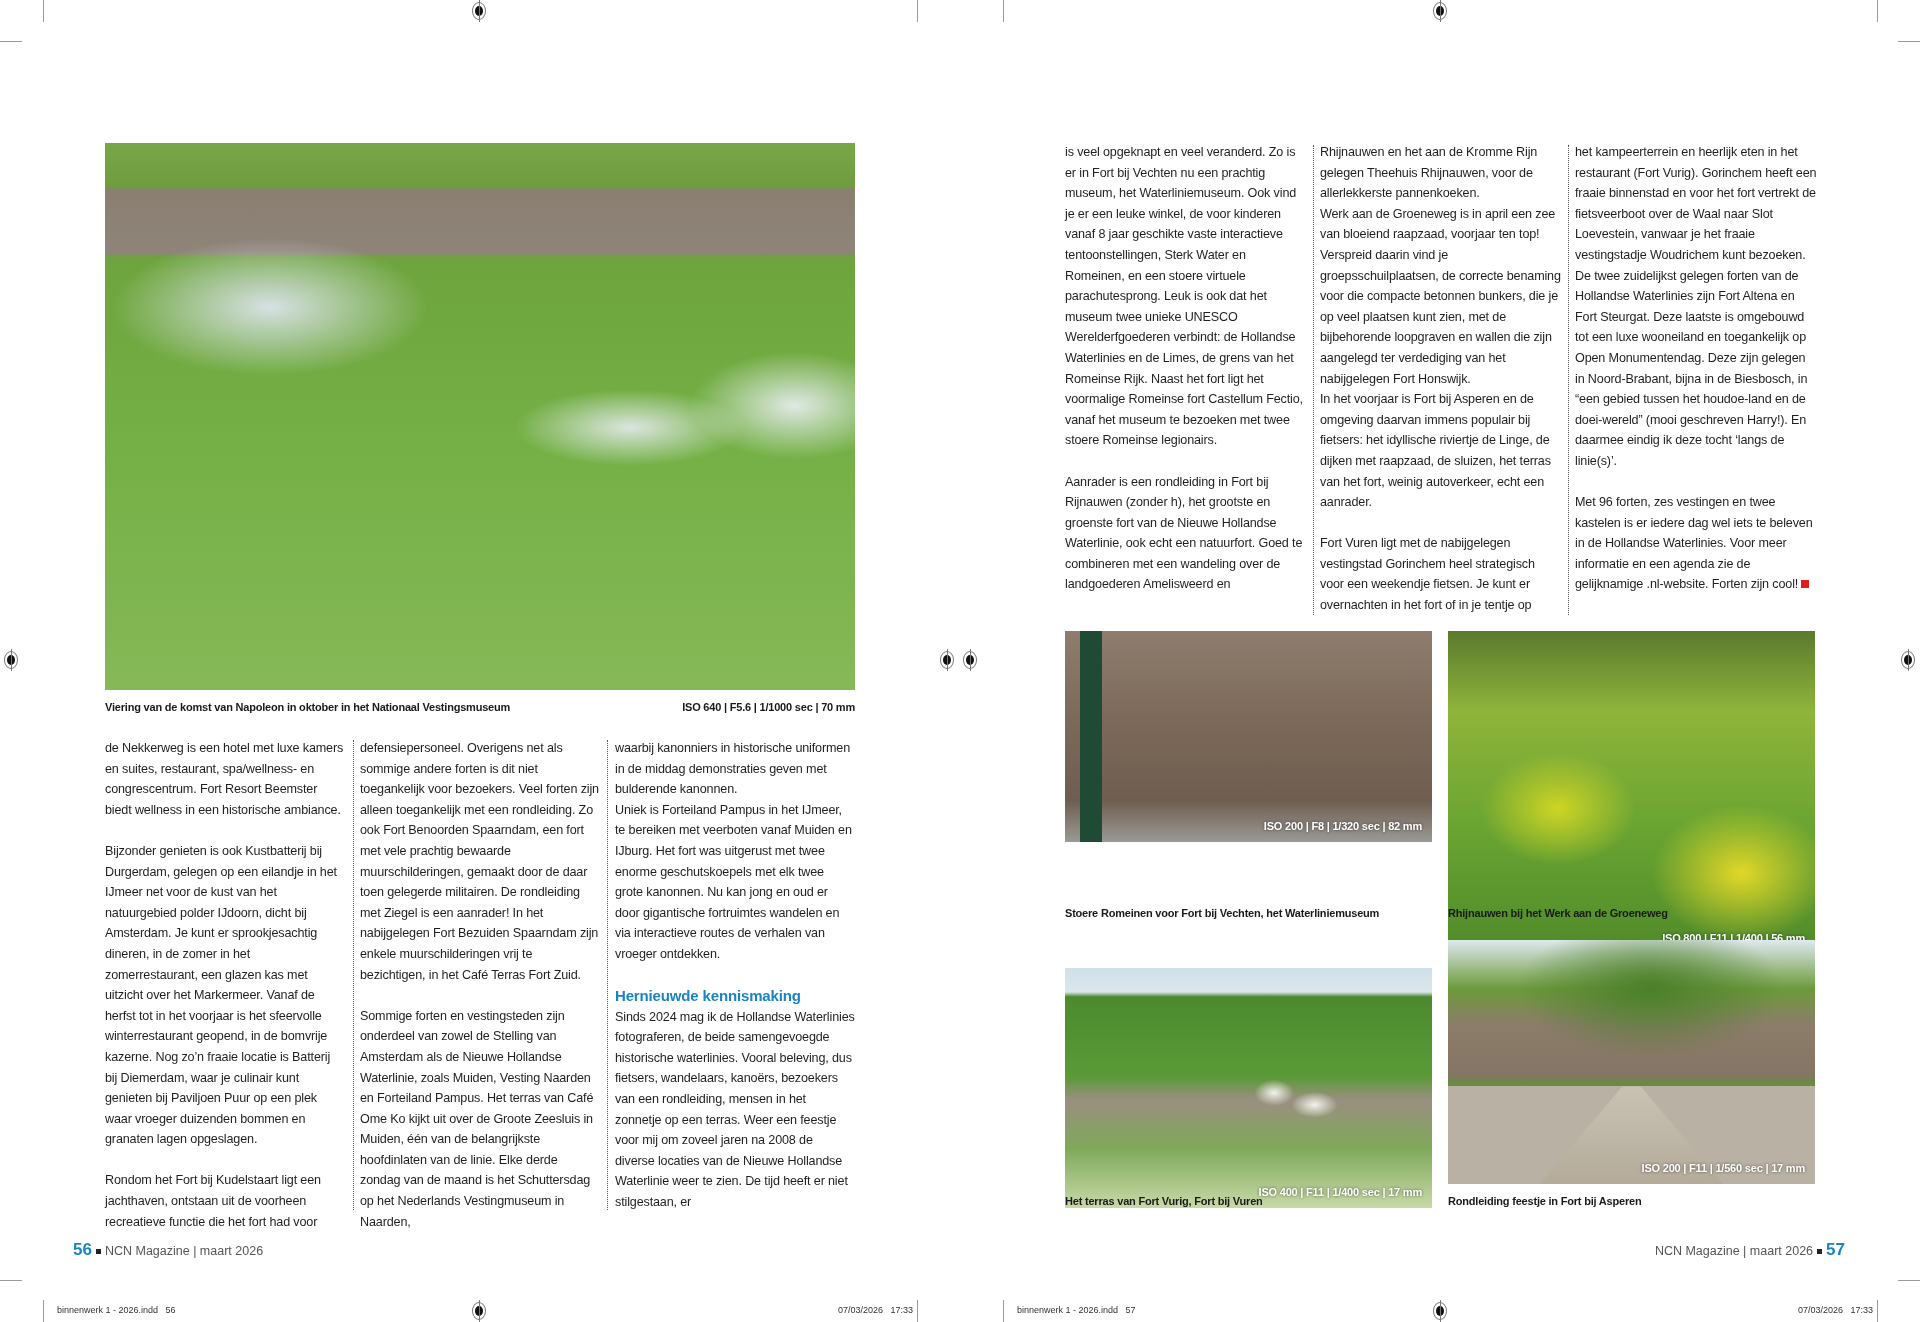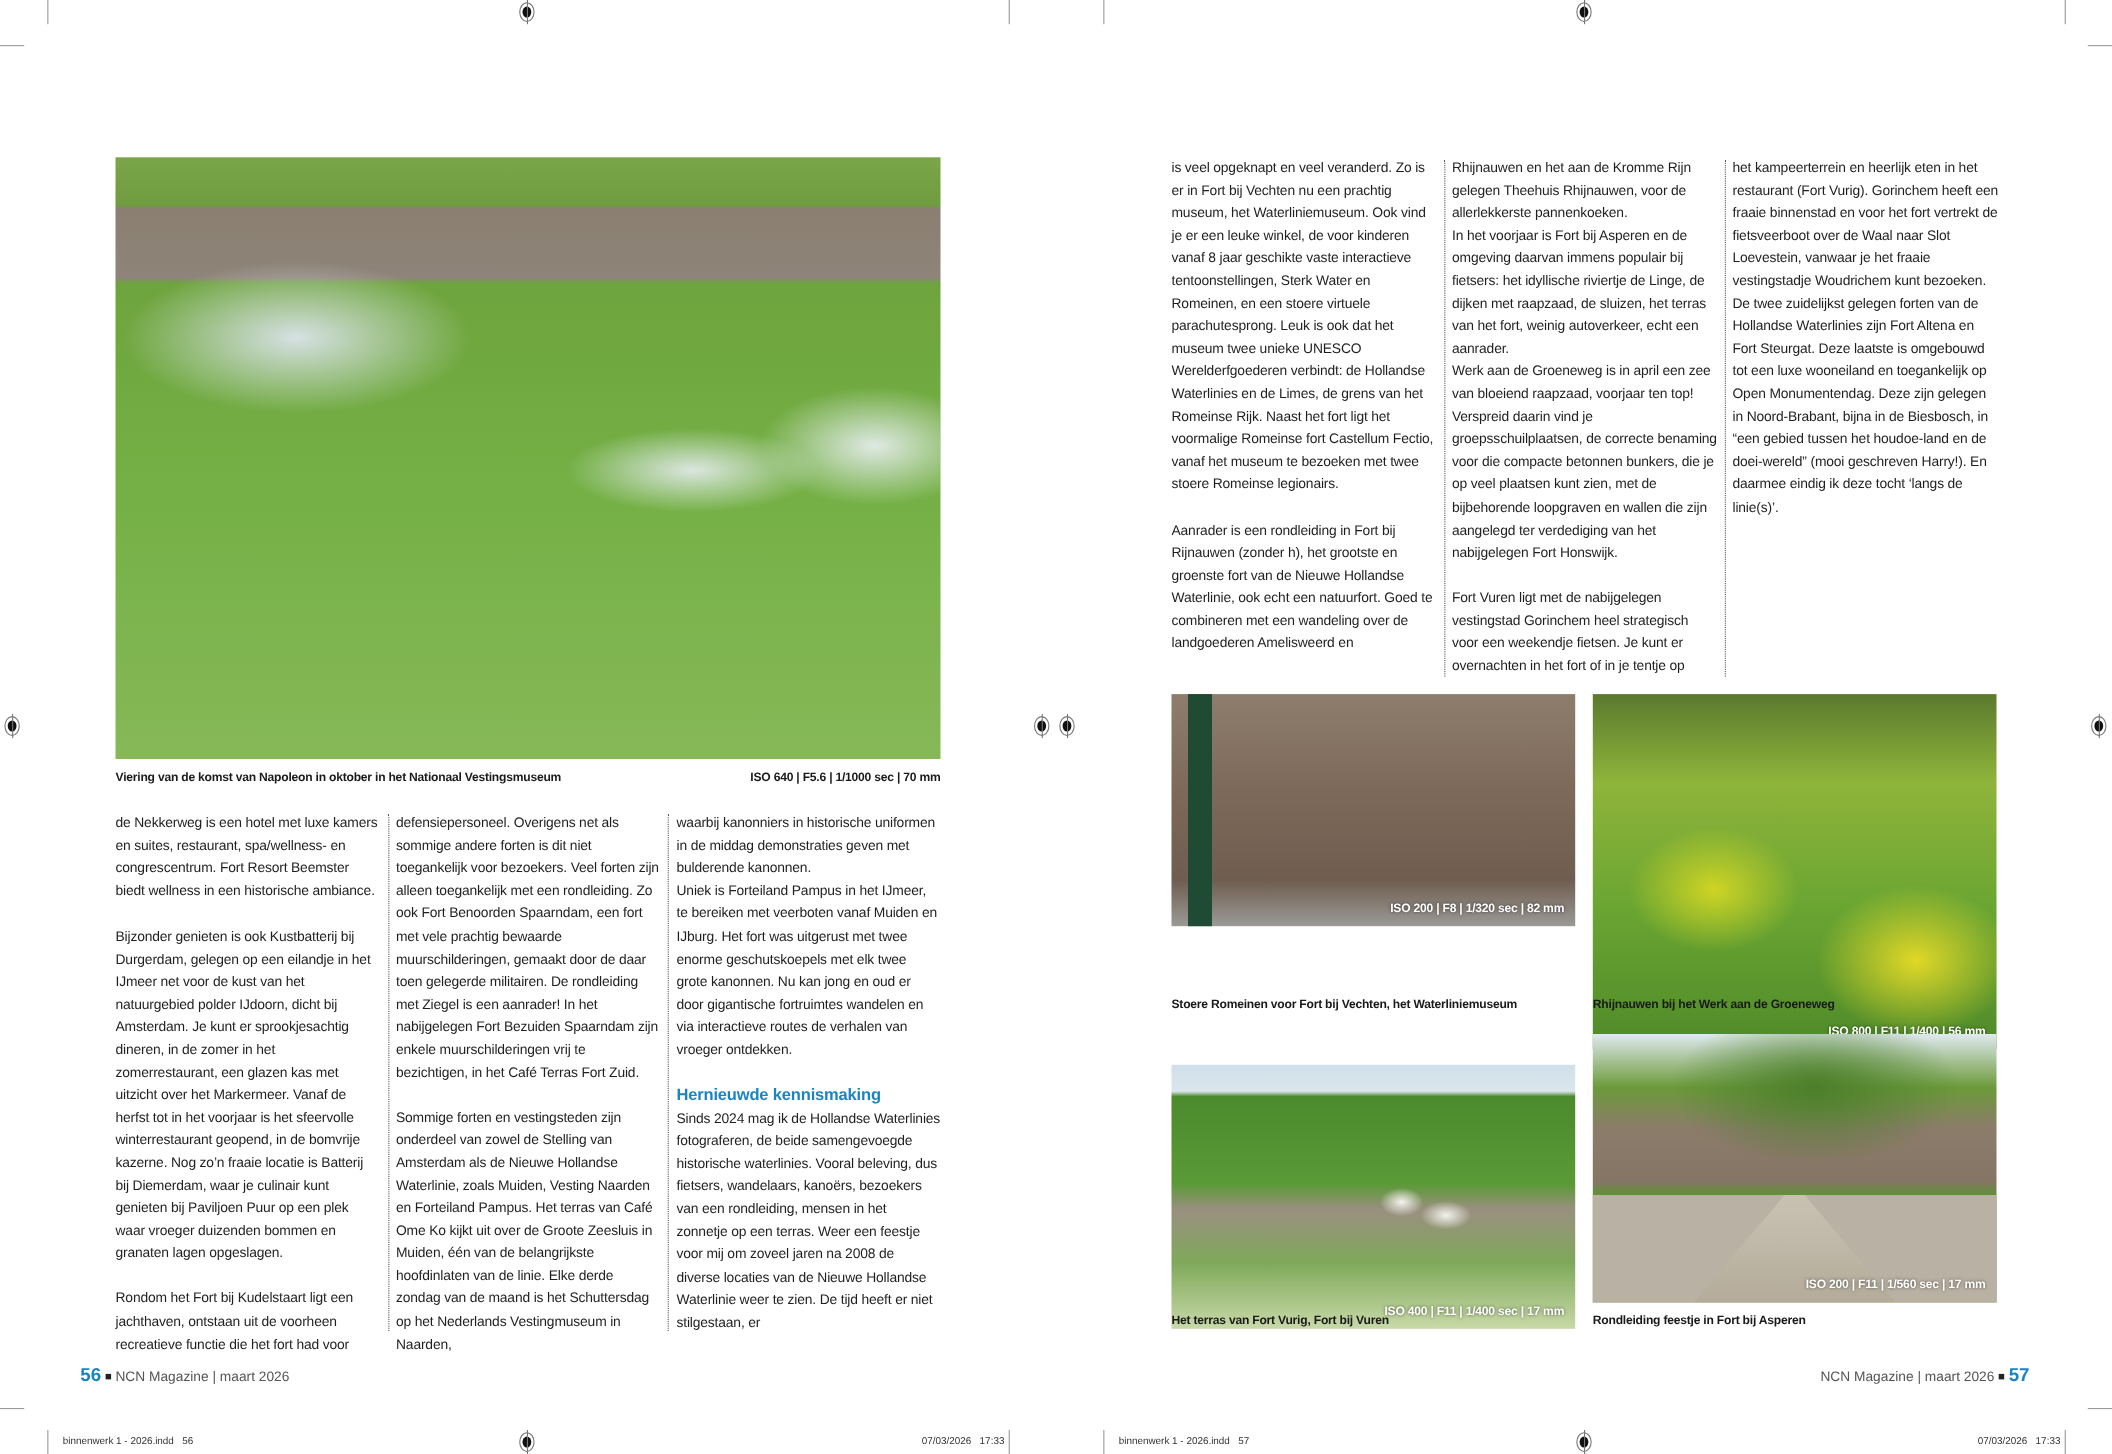--- a/index.html
+++ b/index.html
@@ -134,29 +134,30 @@
 
   <div>
     <div class="col" style="left:1065px;top:142px;width:242px;">
       <p>is veel opgeknapt en veel veranderd. Zo is er in Fort bij Vechten nu een prachtig museum, het Waterliniemuseum. Ook vind je er een leuke winkel, de voor kinderen vanaf 8 jaar geschikte vaste interactieve tentoonstellingen, Sterk Water en Romeinen, en een stoere virtuele parachutesprong. Leuk is ook dat het museum twee unieke UNESCO Werelderfgoederen verbindt: de Hollandse Waterlinies en de Limes, de grens van het Romeinse Rijk. Naast het fort ligt het voormalige Romeinse fort Castellum Fectio, vanaf het museum te bezoeken met twee stoere Romeinse legionairs.</p>
       <p class="gap">Aanrader is een rondleiding in Fort bij Rijnauwen (zonder h), het grootste en groenste fort van de Nieuwe Hollandse Waterlinie, ook echt een natuurfort. Goed te combineren met een wandeling over de landgoederen Amelisweerd en</p>
     </div>
     <div class="col-rule" style="left:1313px;top:145px;height:470px;"></div>
 
     <div class="col" style="left:1320px;top:142px;width:242px;">
       <p>Rhijnauwen en het aan de Kromme Rijn gelegen Theehuis Rhijnauwen, voor de allerlekkerste pannenkoeken.</p>
+      <p>Werk aan de Groeneweg is in april een zee van bloeiend raapzaad, voorjaar ten top! Verspreid daarin vind je groepsschuilplaatsen, de correcte benaming voor die compacte betonnen bunkers, die je op veel plaatsen kunt zien, met de bijbehorende loopgraven en wallen die zijn aangelegd ter verdediging van het nabijgelegen Fort Honswijk.</p>
       <p>In het voorjaar is Fort bij Asperen en de omgeving daarvan immens populair bij fietsers: het idyllische riviertje de Linge, de dijken met raapzaad, de sluizen, het terras van het fort, weinig autoverkeer, echt een aanrader.</p>
-      <p>Werk aan de Groeneweg is in april een zee van bloeiend raapzaad, voorjaar ten top! Verspreid daarin vind je groepsschuilplaatsen, de correcte benaming voor die compacte betonnen bunkers, die je op veel plaatsen kunt zien, met de bijbehorende loopgraven en wallen die zijn aangelegd ter verdediging van het nabijgelegen Fort Honswijk.</p>
       <p class="gap">Fort Vuren ligt met de nabijgelegen vestingstad Gorinchem heel strategisch voor een weekendje fietsen. Je kunt er overnachten in het fort of in je tentje op</p>
     </div>
     <div class="col-rule" style="left:1568px;top:145px;height:470px;"></div>
 
     <div class="col" style="left:1575px;top:142px;width:242px;">
       <p>het kampeerterrein en heerlijk eten in het restaurant (Fort Vurig). Gorinchem heeft een fraaie binnenstad en voor het fort vertrekt de fietsveerboot over de Waal naar Slot Loevestein, vanwaar je het fraaie vestingstadje Woudrichem kunt bezoeken.</p>
       <p>De twee zuidelijkst gelegen forten van de Hollandse Waterlinies zijn Fort Altena en Fort Steurgat. Deze laatste is omgebouwd tot een luxe wooneiland en toegankelijk op Open Monumentendag. Deze zijn gelegen in Noord-Brabant, bijna in de Biesbosch, in “een gebied tussen het houdoe-land en de doei-wereld” (mooi geschreven Harry!). En daarmee eindig ik deze tocht ‘langs de linie(s)’.</p>
+      <p class="gap"><span>Met 96 forten, zes vestingen en twee kastelen is er iedere dag wel iets te beleven in de Hollandse Waterlinies. Voor meer informatie en een agenda zie de gelijknamige .nl-website. Forten zijn cool!</span><span class="endmark"></span></p>
     </div>
 
     <div class="photo scene-roman" style="left:1065px;top:631px;width:367px;height:211px;">
       <span class="exif">ISO 200 | F8 | 1/320 sec | 82 mm</span>
     </div>
     <div class="caption" style="left:1065px;top:907px;">Stoere Romeinen voor Fort bij Vechten, het Waterliniemuseum</div>
 
     <div class="photo scene-groeneweg" style="left:1448px;top:631px;width:367px;height:323px;">
       <span class="exif">ISO 800 | F11 | 1/400 | 56 mm</span>
     </div>

